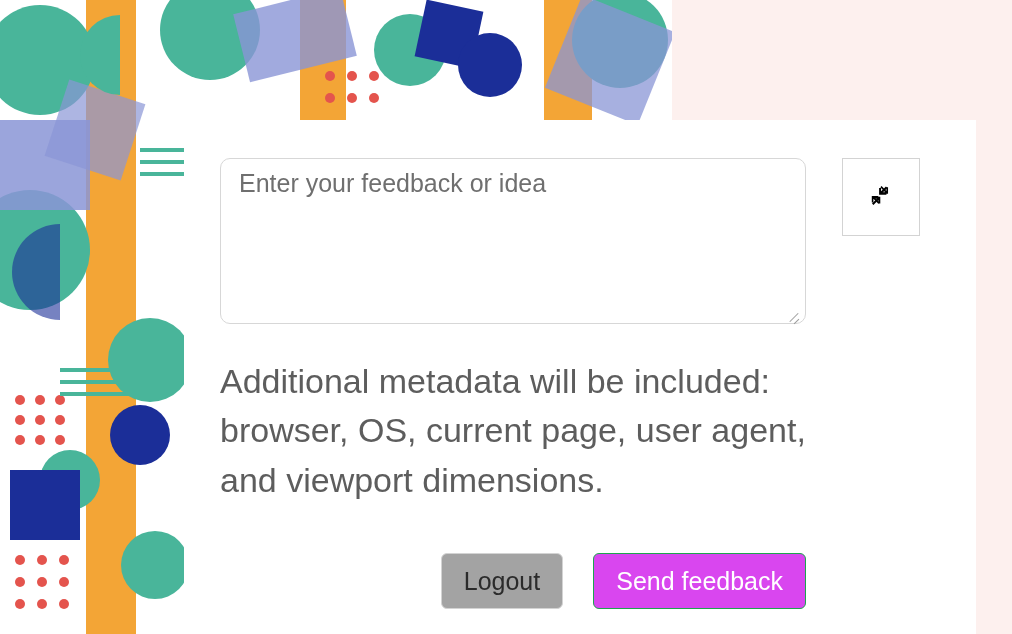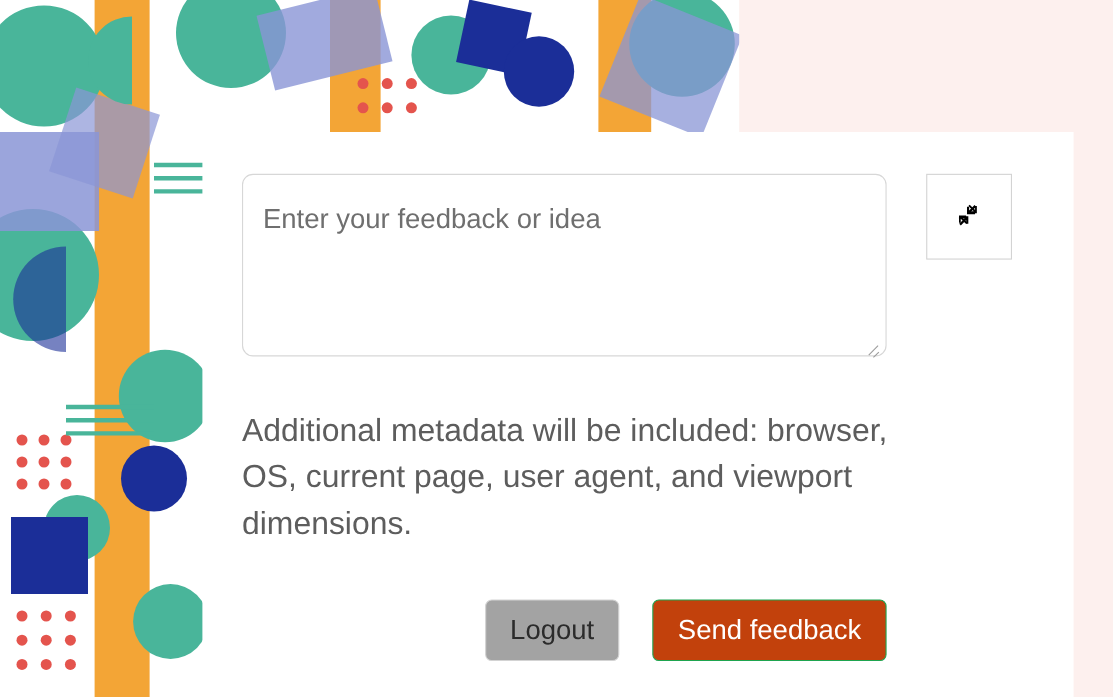--- a/index.html
+++ b/index.html
@@ -37,21 +37,21 @@
   }
 
   .feedback-textarea {
     flex: 0 0 586px;
     width: 586px;
     height: 166px;
     border: 1.5px solid #d7d7d7;
     border-radius: 10px;
     font-size: 25px;
     font-family: inherit;
-    padding: 24px 18px;
+    padding: 8px 18px;
     resize: none;
     color: #7f1d1d;
     line-height: 1.35;
     position: relative;
   }
   .feedback-textarea::placeholder { color: #6f6f6f; }
 
   
   .textarea-wrap { position: relative; flex: 0 0 586px; }
   .textarea-grip {
@@ -76,22 +76,22 @@
     height: 78px;
     border: 1.5px solid #d3d3d3;
     background: #fff;
     display: flex;
     align-items: center;
     justify-content: center;
     cursor: pointer;
   }
 
   .metadata-note {
-    margin-top: 42px;
-    font-size: 29px;
+    margin-top: 29px;
+    font-size: 34px;
     line-height: 1.45;
     color: #5d5d5d;
     max-width: 588px;
   }
 
   .button-row {
     margin-top: 48px;
     display: flex;
     justify-content: flex-end;
     gap: 30px;
@@ -105,21 +105,21 @@
     padding: 12px 22px;
     cursor: pointer;
     line-height: 1.2;
   }
   .btn-secondary {
     background: #a3a3a3;
     border: 1.5px solid #d3d3d3;
     color: #2b2b2b;
   }
   .btn-primary {
-    background: #c2410c;
+    background: #d946ef;
     border: 1.5px solid #1ea44f;
     color: #fff;
   }
 </style>
 </head>
 <body>
 
 <div class="bg-strip">
   <svg viewBox="0 0 672 634" preserveAspectRatio="none">
 

